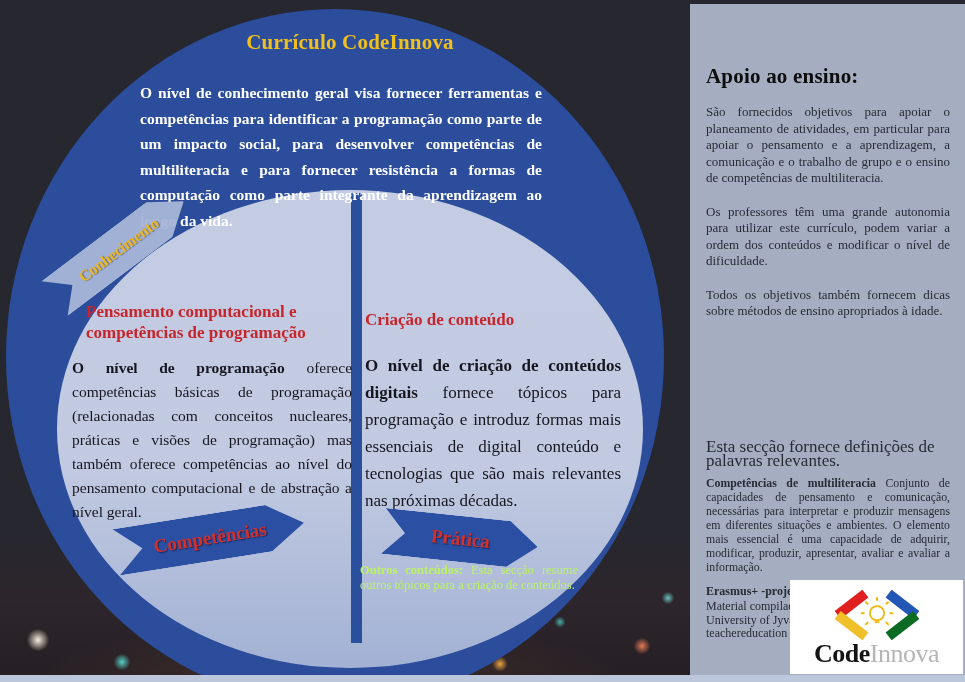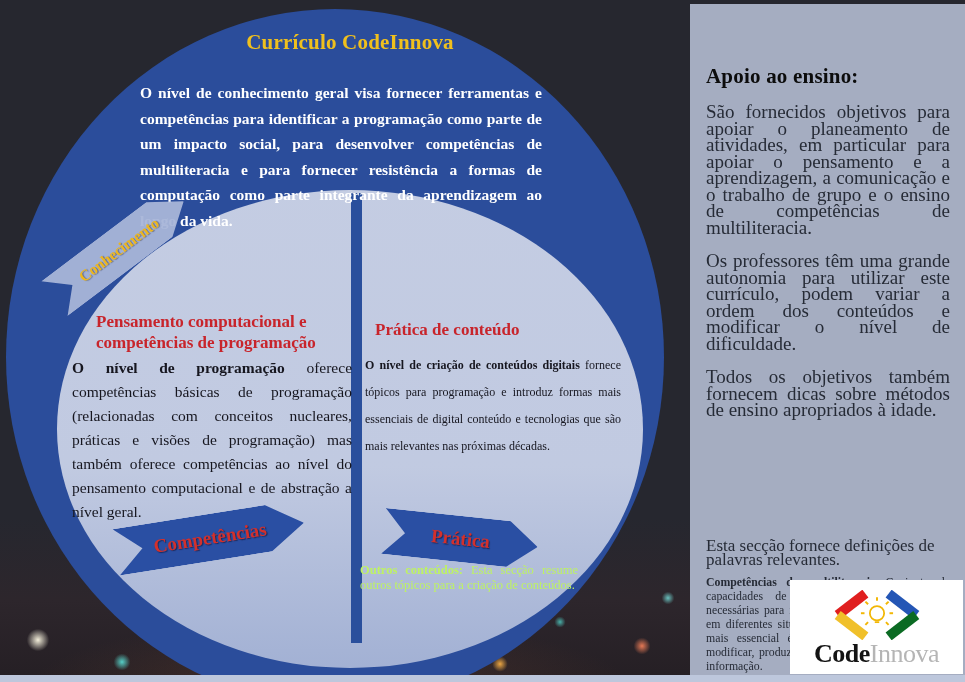--- a/index.html
+++ b/index.html
@@ -36,26 +36,26 @@
   }
   .divider{position:absolute;left:351px;top:193px;width:11px;height:450px;background:#2a4f9c;}
   .title{
     position:absolute;left:135px;top:30px;width:430px;margin:0;text-align:center;
     font-size:21px;font-weight:700;color:#f0c01d;letter-spacing:.2px;
   }
   .intro{
     position:absolute;left:140px;top:80px;width:402px;margin:0;
     color:#ffffff;font-size:15.5px;line-height:25.5px;font-weight:700;text-align:justify;
   }
-  .col-head{margin:10px;color:#c8242b;font-size:17px;line-height:21px;font-weight:700;}
+  .col-head{margin:0;color:#c8242b;font-size:17px;line-height:21px;font-weight:700;}
   .head-left{position:absolute;left:86px;top:301px;width:268px;}
   .head-right{position:absolute;left:365px;top:309px;width:260px;}
   .col-body{margin:0;color:#16161f;text-align:justify;font-weight:400;}
   .body-left{position:absolute;left:72px;top:356px;width:280px;font-size:15.5px;line-height:24px;}
-  .body-right{position:absolute;left:365px;top:352px;width:256px;font-size:12px;line-height:27px;}
+  .body-right{position:absolute;left:365px;top:352px;width:256px;font-size:17px;line-height:27px;}
   .col-body b{font-weight:700;}
   .note{
     position:absolute;left:360px;top:563px;width:218px;margin:0;
     color:#bef264;font-size:12.5px;line-height:15px;text-align:justify;font-weight:400;
   }
   .note b{font-weight:700;}
   
   .ribbon{
     position:absolute;display:flex;align-items:center;justify-content:center;
     clip-path:polygon(0% 0%, 81% 0%, 100% 50%, 81% 100%, 0% 100%, 14% 50%);
@@ -76,21 +76,21 @@
   }
   .rb-skills span,.rb-practice span{
     font-size:19px;font-weight:700;color:#d3302c;text-shadow:1px 1px 1px rgba(10,15,40,.55);
   }
   
   .sidebar{
     position:absolute;left:690px;top:4px;width:275px;height:682px;background:#a5adc1;
     box-sizing:border-box;padding:16px 15px 0 16px;color:#262b36;
   }
   .sb-head{margin:44px 0 0 0;color:#0c0c0c;font-size:21px;font-weight:700;letter-spacing:.2px;}
-  .sb-p{margin:15px 0 0 0;font-size:19px;line-height:16.5px;text-align:justify;}
+  .sb-p{margin:15px 0 0 0;font-size:13px;line-height:16.5px;text-align:justify;}
   .sb-p2{margin:17px 0 0 0;}
   .sb-def-intro{margin:120px 0 0 0;font-size:17px;line-height:14px;}
   .sb-def{margin:8px 0 0 0;font-size:11.8px;line-height:14px;text-align:justify;}
   .sb-def b{font-weight:700;}
   .sb-proj{margin:11px 0 0 0;font-size:12px;line-height:13.5px;font-weight:700;}
   .sb-credits{margin:2px 0 0 0;font-size:12px;line-height:13.5px;}
   .logo-box{
     position:absolute;left:100px;top:576px;width:173px;height:94px;background:#ffffff;
     display:flex;flex-direction:column;align-items:center;justify-content:center;
   }
@@ -115,21 +115,21 @@
     <h1 class="title">Currículo CodeInnova</h1>
     <p class="intro">O nível de conhecimento geral visa fornecer ferramentas e competências para identificar a programação como parte de um impacto social, para desenvolver competências de multiliteracia e para fornecer resistência a formas de computação como parte integrante da aprendizagem ao longo da vida.</p>
 
     <div class="ribbon rb-knowledge">
       <span>Conhecimento</span>
     </div>
 
     <h2 class="col-head head-left">Pensamento computacional e competências de programação</h2>
     <p class="col-body body-left"><b>O nível de programação</b><span> oferece competências básicas de programação (relacionadas com conceitos nucleares, práticas e visões de programação) mas também oferece competências ao nível do pensamento computacional e de abstração a nível geral.</span></p>
 
-    <h2 class="col-head head-right">Prática de conteúdo</h2>
+    <h2 class="col-head head-right">Criação de conteúdo</h2>
     <p class="col-body body-right"><b>O nível de criação de conteúdos digitais</b><span> fornece tópicos para programação e introduz formas mais essenciais de digital conteúdo e tecnologias que são mais relevantes nas próximas décadas.</span></p>
 
     <div class="ribbon rb-skills">
       <span>Competências</span>
     </div>
     <div class="ribbon rb-practice">
       <span>Prática</span>
     </div>
 
     <p class="note"><b>Outros conteúdos:</b><span> Esta secção resume outros tópicos para a criação de conteúdos.</span></p>

